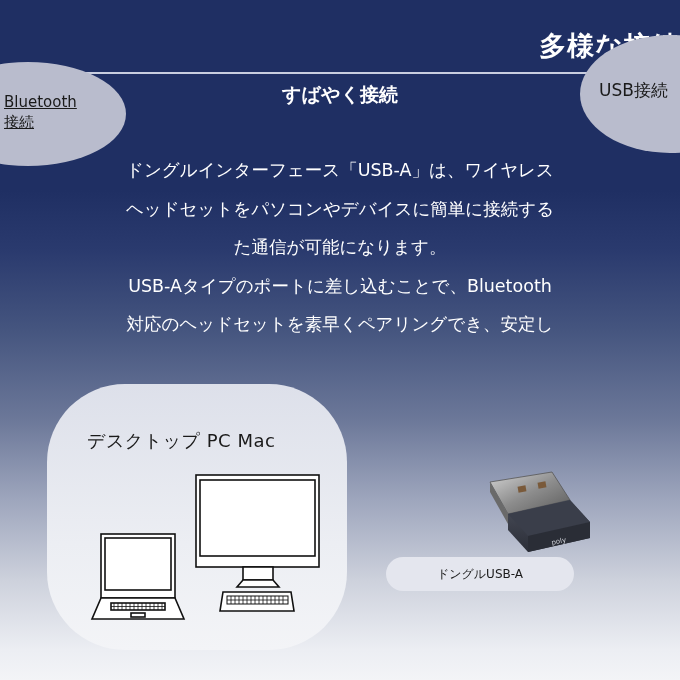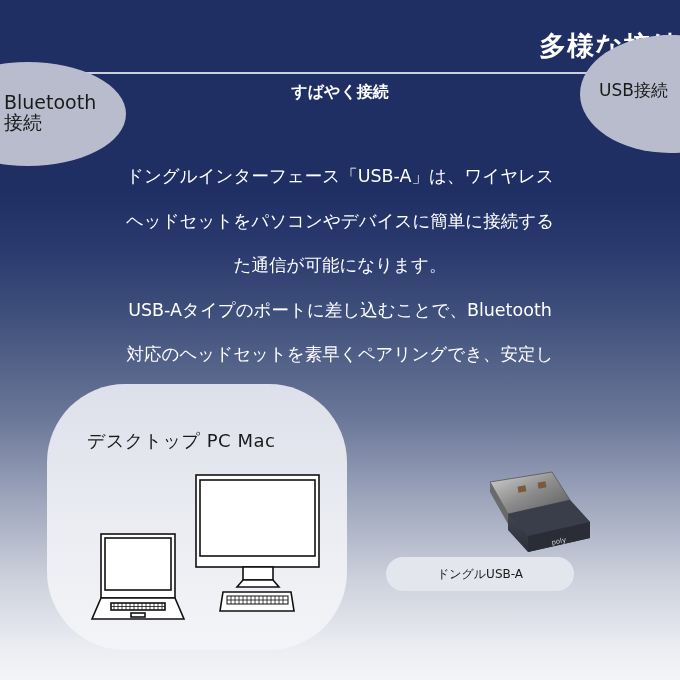--- a/index.html
+++ b/index.html
@@ -23,43 +23,43 @@
     text-align: right; color: #ffffff; font-weight: bold;
     font-size: 27px; letter-spacing: 1px;
   }
   .divider {
     position: absolute; top: 72px; left: 0; width: 680px; height: 2px;
     background: #c9cee0;
   }
   .subtitle {
     position: absolute; top: 82px; left: 0; width: 680px;
     text-align: center; color: #ffffff; font-weight: bold;
-    font-size: 16px;
+    font-size: 19px;
   }
   .bubble {
     position: absolute; background: #b9bccd; border-radius: 50%;
     color: #1a1a1a;
   }
   .bubble-bt {
     left: -70px; top: 62px; width: 196px; height: 104px;
   }
   .bubble-bt .txt {
-    position: absolute; left: 74px; top: 30px; font-size: 19px; line-height: 20px;
+    position: absolute; left: 74px; top: 30px; font-size: 15px; line-height: 20px; text-decoration: underline;
   }
   .bubble-usb {
     left: 580px; top: 35px; width: 180px; height: 118px;
   }
   .bubble-usb .txt {
     position: absolute; left: 19px; top: 44px; font-size: 17px;
   }
   .desc {
     position: absolute; top: 148px; left: 50px; width: 580px;
     text-align: center; color: #ffffff; font-size: 17.5px; line-height: 32.5px;
   }
-  .desc p { margin: 12px; }
+  .desc p { margin: 6px; }
   .device-card {
     position: absolute; left: 47px; top: 384px; width: 300px; height: 266px;
     border-radius: 78px;
     background: linear-gradient(180deg, #dde0ea 0%, #eceef3 60%, #f3f4f7 100%);
     padding-left: 40px;
   }
   .device-card .label {
     position: absolute; left: 40px; top: 45px; font-size: 18px; color: #1a1a1a;
     letter-spacing: 0.5px;
   }

